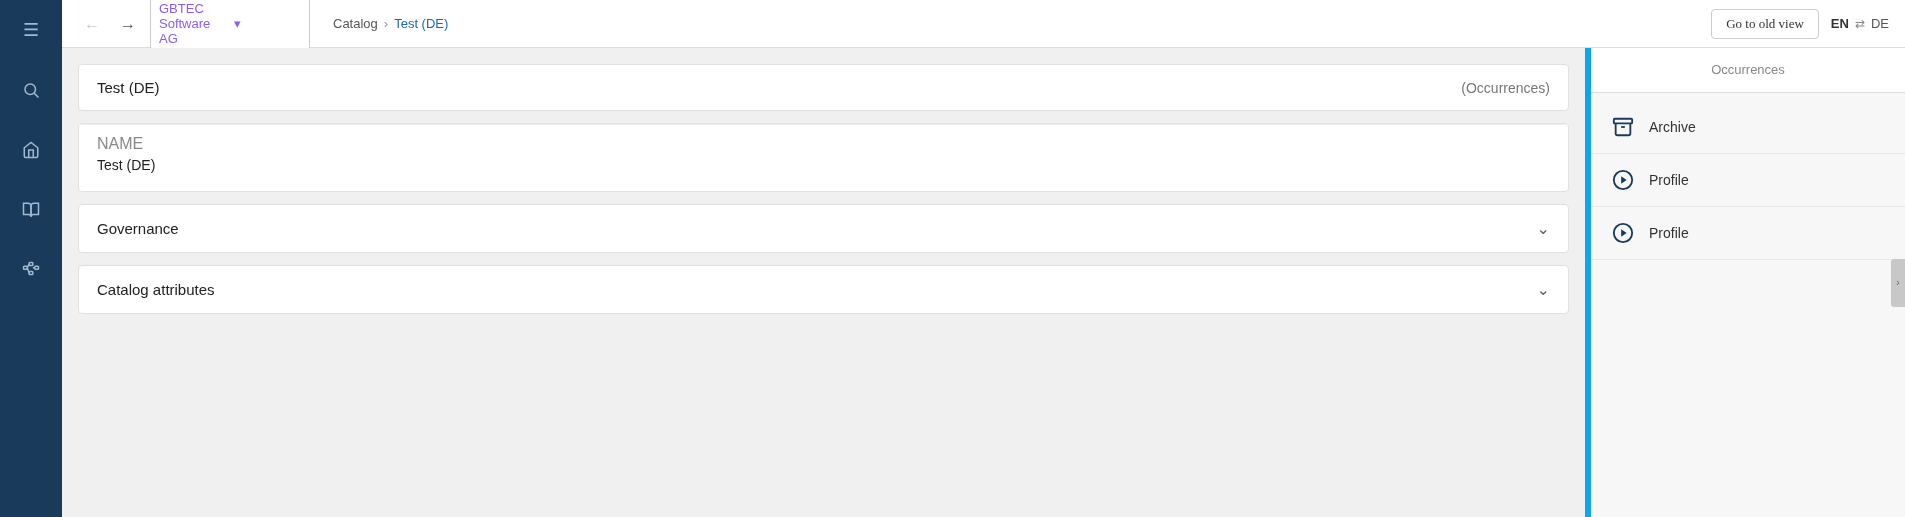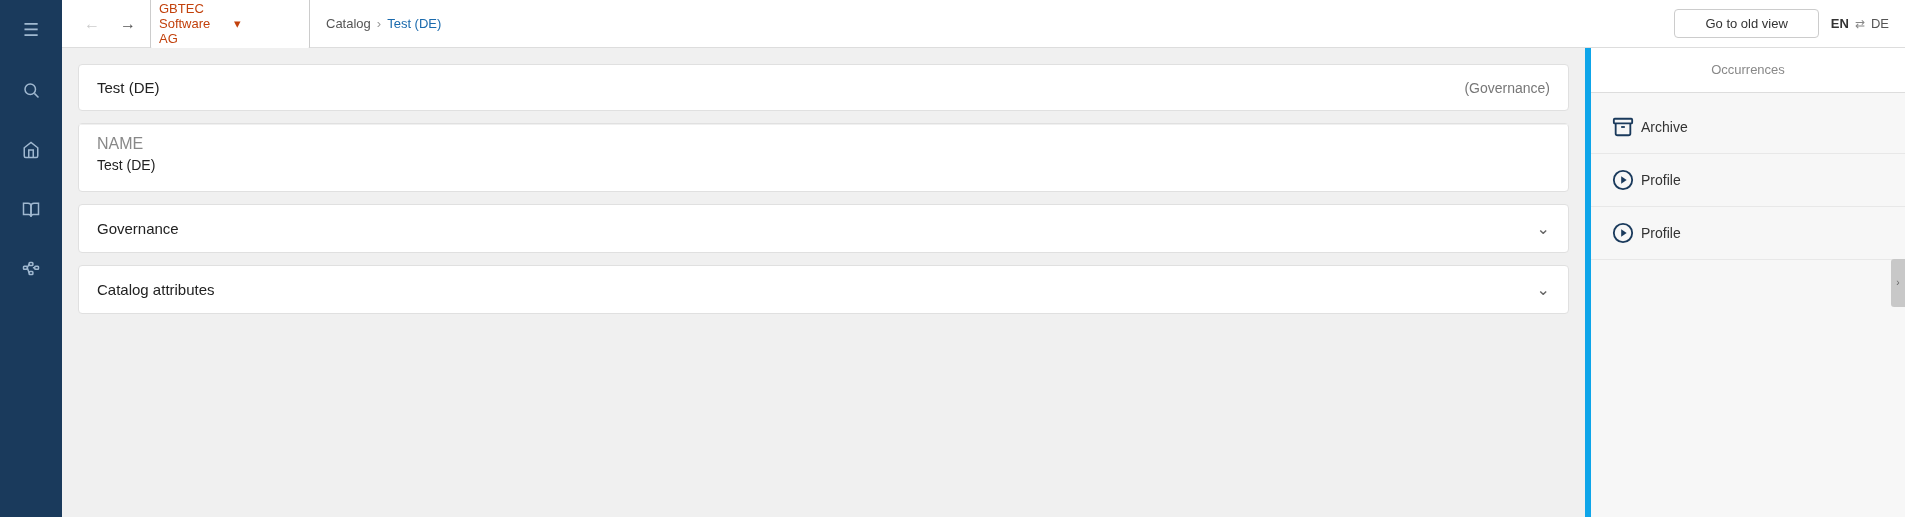--- a/index.html
+++ b/index.html
@@ -60,45 +60,46 @@
       display: flex;
       align-items: center;
       border: 1px solid #ccc;
       border-radius: 4px;
       padding: 4px 8px;
       gap: 8px;
       cursor: pointer;
       min-width: 160px;
       background: #fff;
     }
-    .company-selector span { flex: 1; font-size: 13px; color: #c2410c; }
+    .company-selector span { flex: 1; font-size: 13px; color: #8b5cf6; }
     .breadcrumb {
       display: flex;
       align-items: center;
       gap: 6px;
-      margin-left: 8px;
+      margin-left: 15px;
       font-size: 13px;
       color: #555;
     }
     .breadcrumb .separator { color: #999; }
     .breadcrumb .active { color: #1a6aad; }
     .topbar-right {
       margin-left: auto;
       display: flex;
       align-items: center;
       gap: 12px;
     }
     .goto-old-btn {
       border: 1px solid #ccc;
       background: #fff;
-      padding: 6px 30px;
+      padding: 6px 14px;
       border-radius: 4px;
       cursor: pointer;
       font-size: 13px;
       color: #333;
+      font-family: Liberation Serif, serif;
     }
     .lang-switch {
       display: flex;
       align-items: flex-end;
       gap: 6px;
       font-size: 13px;
       color: #555;
     }
     .lang-active { font-weight: bold; color: #333; }
     .lang-arrows { color: #888; font-size: 12px; }
@@ -195,21 +196,21 @@
       border-bottom: 2px solid #1a3a5c;
       font-weight: bold;
     }
     .right-panel-content {
       padding: 8px 0;
       flex: 1;
     }
     .right-panel-item {
       display: flex;
       align-items: center;
-      gap: 4px;
+      gap: 12px;
       padding: 12px 18px;
       border-bottom: 1px solid #e8e8e8;
       cursor: pointer;
     }
     .right-item-icon {
       width: 28px;
       height: 28px;
       display: flex;
       align-items: center;
       justify-content: center;
@@ -308,21 +309,21 @@
   </div>
 
   <div class="content-wrapper">
     <div class="content-area">
 
       <div class="main-panel">
 
         <div class="card">
           <div class="card-header title-header">
             <span>Test (DE)</span>
-            <span class="subtitle">(Governance)</span>
+            <span class="subtitle">(Occurrences)</span>
           </div>
         </div>
 
         <div class="card">
           <div class="card-body">
             <div class="field-label">Name</div>
             <div class="field-value">Test (DE)</div>
           </div>
         </div>
 

